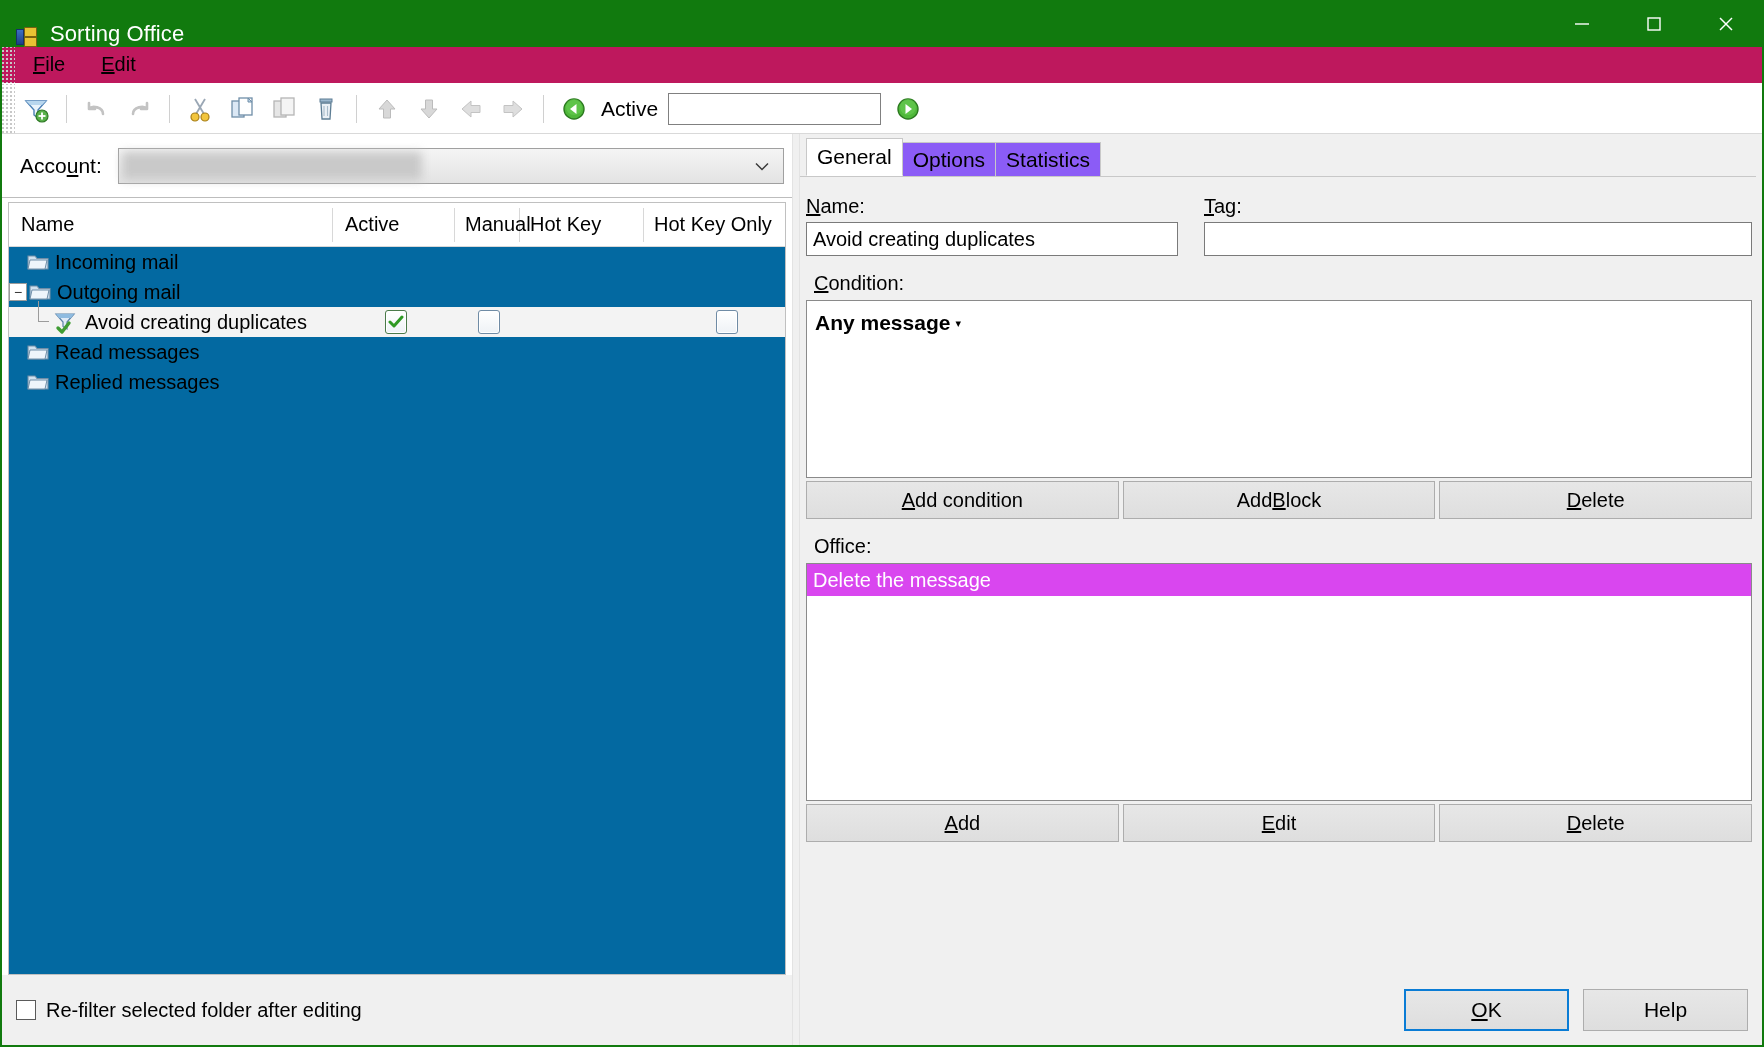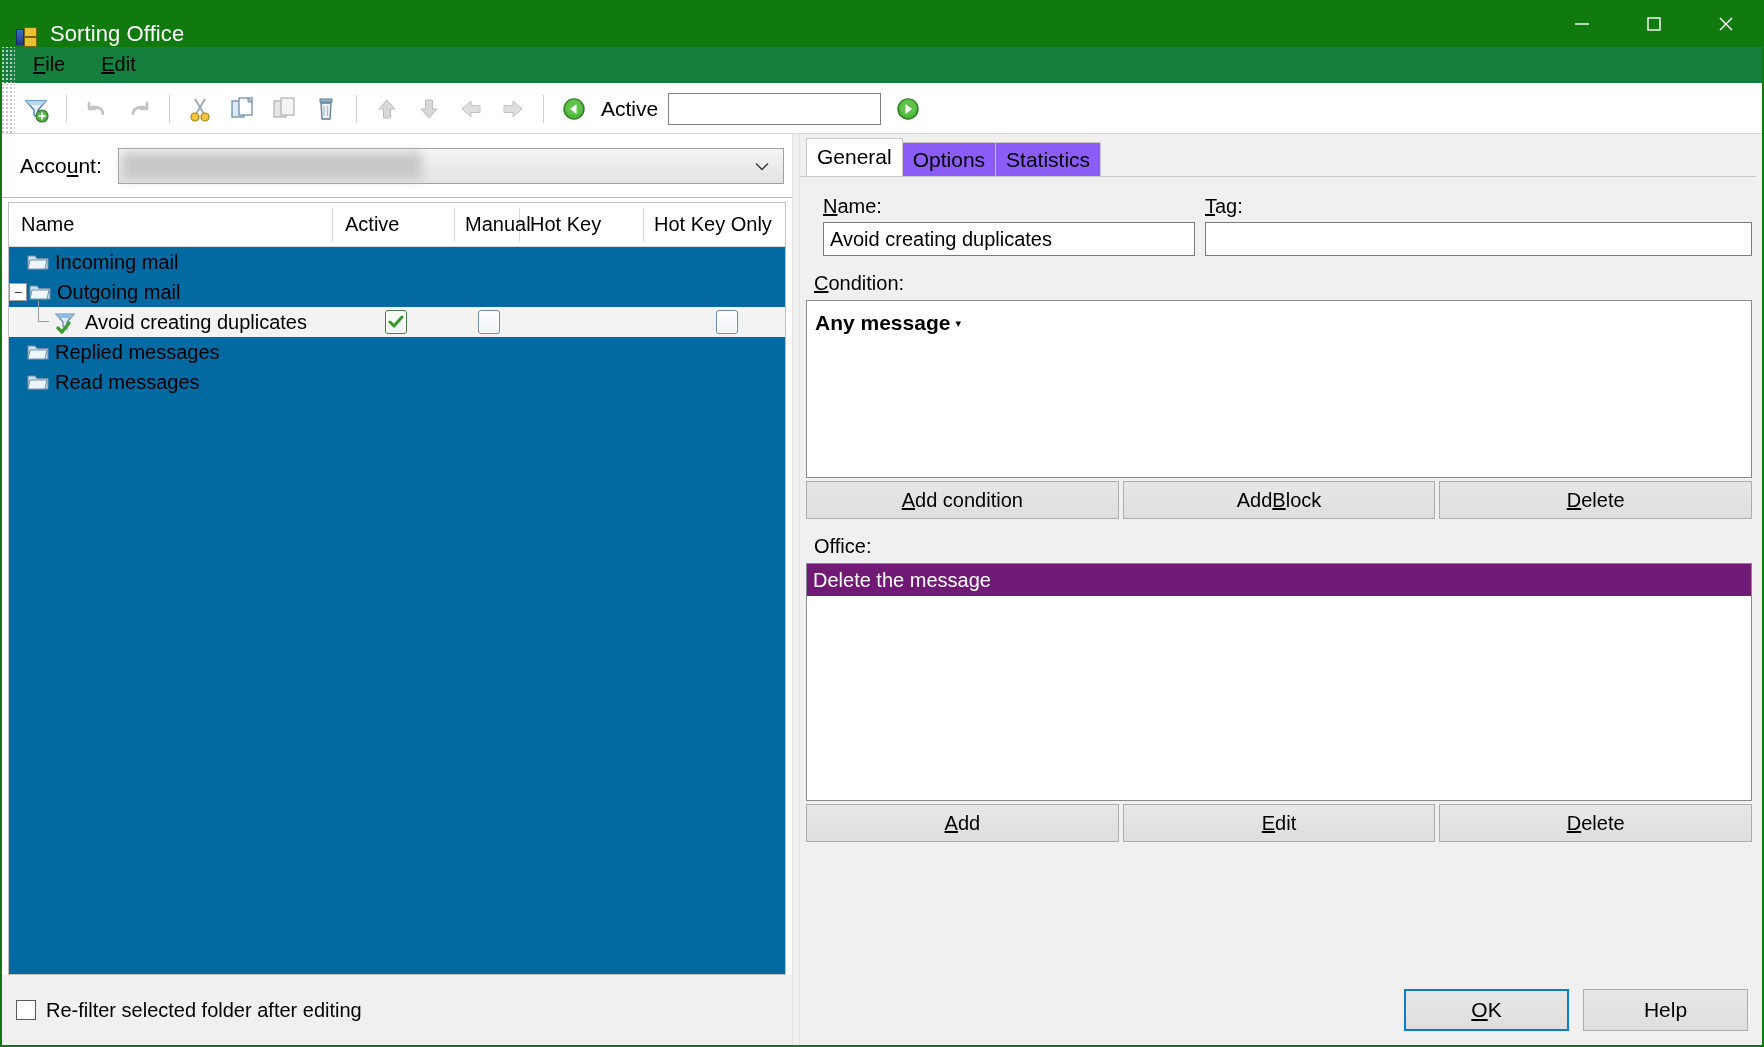--- a/index.html
+++ b/index.html
@@ -60,21 +60,21 @@
   .win-btn {
     width: 72px; height: 47px;
     display: flex; align-items: center; justify-content: center;
     color: #ffffff;
   }
   .win-btn svg { display: block; }
 
   
   .menubar {
     height: 37px; min-height: 37px;
-    background: #15803d;
+    background: #be185d;
     display: flex; align-items: center;
     border-bottom: 1px solid #ffffff;
     position: relative;
   }
   .gripper {
     width: 13px; height: 100%;
     background-image:
       radial-gradient(#c8c8c8 1px, transparent 1.2px);
     background-size: 4px 4px;
     background-position: 3px 6px;
@@ -271,21 +271,21 @@
     border-bottom: 1px solid #ffffff;
     position: relative; z-index: 2;
   }
 
   .tabpanel {
     flex: 1 1 auto; display: flex; flex-direction: column;
     padding: 0 4px 0 6px; min-height: 0;
   }
 
   .field-row {
-    display: flex; gap: 10px; margin-top: 18px; margin-left: 17px;
+    display: flex; gap: 26px; margin-top: 18px;
   }
   .field { display: flex; flex-direction: column; }
   .field.name-f { width: 372px; }
   .field.tag-f  { flex: 1 1 auto; }
   .flabel { font-size: 20px; margin-bottom: 4px; }
   .finput {
     height: 34px; border: 1px solid #7a7a7a; background: #fff;
     font-family: "Liberation Sans", sans-serif; font-size: 20px;
     padding: 0 6px; outline: none; width: 100%;
   }
@@ -311,21 +311,21 @@
     display: flex; align-items: center; justify-content: center;
     font-size: 20px; margin-right: 4px; white-space: nowrap;
   }
   .btn:last-child { margin-right: 0; }
 
   .act-box { height: 238px; }
   .act-item {
     height: 32px; display: flex; align-items: center;
     padding-left: 6px; font-size: 20px;
   }
-  .act-item.selected { background: #701a75; color: #ffffff; }
+  .act-item.selected { background: #d946ef; color: #ffffff; }
 
   
   .bottom-right {
     height: 70px; min-height: 70px;
     display: flex; align-items: center; justify-content: flex-end;
     gap: 14px; padding-right: 8px;
   }
   .dlg-btn {
     width: 165px; height: 42px;
     background: linear-gradient(180deg,#e7e7e7,#dedede);
@@ -560,34 +560,34 @@
 
           <div class="row">
             <div class="cell-name">
               <span class="indent" style="width:18px"></span>
               <span class="folder-icon">
                 <svg width="22" height="18" viewBox="0 0 22 18">
                   <path d="M1 3 H8 L10 5.5 H21 V16 H1 Z" fill="#cfe0ee" stroke="#6f8ea8" stroke-width="1.1"></path>
                   <path d="M3 7 H20 L18 16 H1 Z" fill="#eef5fb" stroke="#6f8ea8" stroke-width="1"></path>
                 </svg>
               </span>
-              <span class="row-label">Replied messages</span>
+              <span class="row-label">Read messages</span>
             </div>
           </div>
 
           <div class="row">
             <div class="cell-name">
               <span class="indent" style="width:18px"></span>
               <span class="folder-icon">
                 <svg width="22" height="18" viewBox="0 0 22 18">
                   <path d="M1 3 H8 L10 5.5 H21 V16 H1 Z" fill="#cfe0ee" stroke="#6f8ea8" stroke-width="1.1"></path>
                   <path d="M3 7 H20 L18 16 H1 Z" fill="#eef5fb" stroke="#6f8ea8" stroke-width="1"></path>
                 </svg>
               </span>
-              <span class="row-label">Read messages</span>
+              <span class="row-label">Replied messages</span>
             </div>
           </div>
 
         </div>
       </div>
 
       <div class="bottom-left">
         <span class="cbx"></span>
         <span class="bl-label">Re-filter selected folder after editing</span>
       </div>

